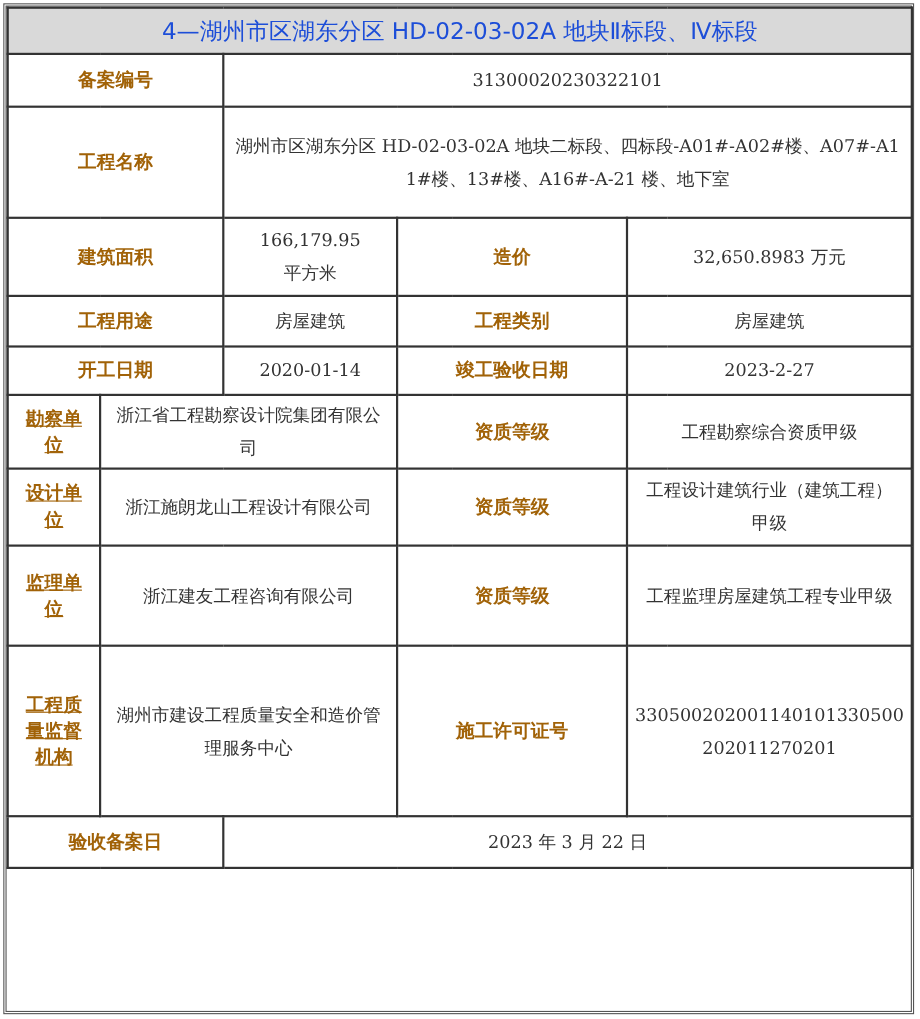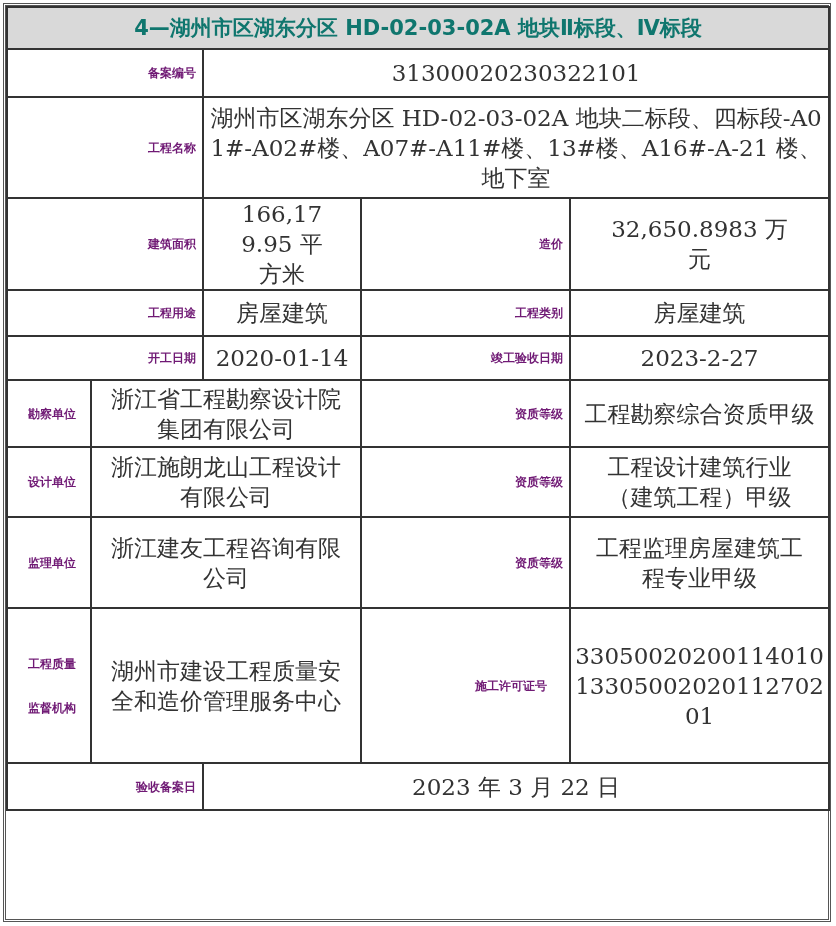--- a/index.html
+++ b/index.html
@@ -11,33 +11,33 @@
   table {
     position: absolute; left: 6px; top: 6px;
     border-collapse: collapse; table-layout: fixed;
     width: 822px;
     font-family: "DejaVu Serif", "Liberation Serif", serif;
     color: #333;
   }
   td {
     border: 2px solid #333;
     text-align: center; vertical-align: middle;
-    font-size: 23px; line-height: 30px;
+    font-size: 16px; line-height: 30px;
     padding: 0 6px;
     word-break: break-all;
   }
   td.lbl {
     font-family: "DejaVu Sans", "Liberation Sans", sans-serif;
-    font-weight: bold; color: #701a75; font-size: 12px; text-align: right;
+    font-weight: bold; color: #a16207; font-size: 17px;
   }
   td.title {
     background: #d9d9d9; font-family: "DejaVu Sans", "Liberation Sans", sans-serif;
-    font-weight: bold; font-size: 21px; color: #0f766e;
+    font-weight: normal; font-size: 21px; color: #1d4ed8;
   }
-  td.narrow-lbl { padding: 0 2px; line-height: 44px; }
+  td.narrow-lbl { padding: 0 2px; line-height: 24px; text-decoration: underline; }
 </style>
 </head>
 <body>
 
 <div class="frame"></div>
 
 <table>
   <colgroup>
     <col style="width:84px">
       <col style="width:112px">

